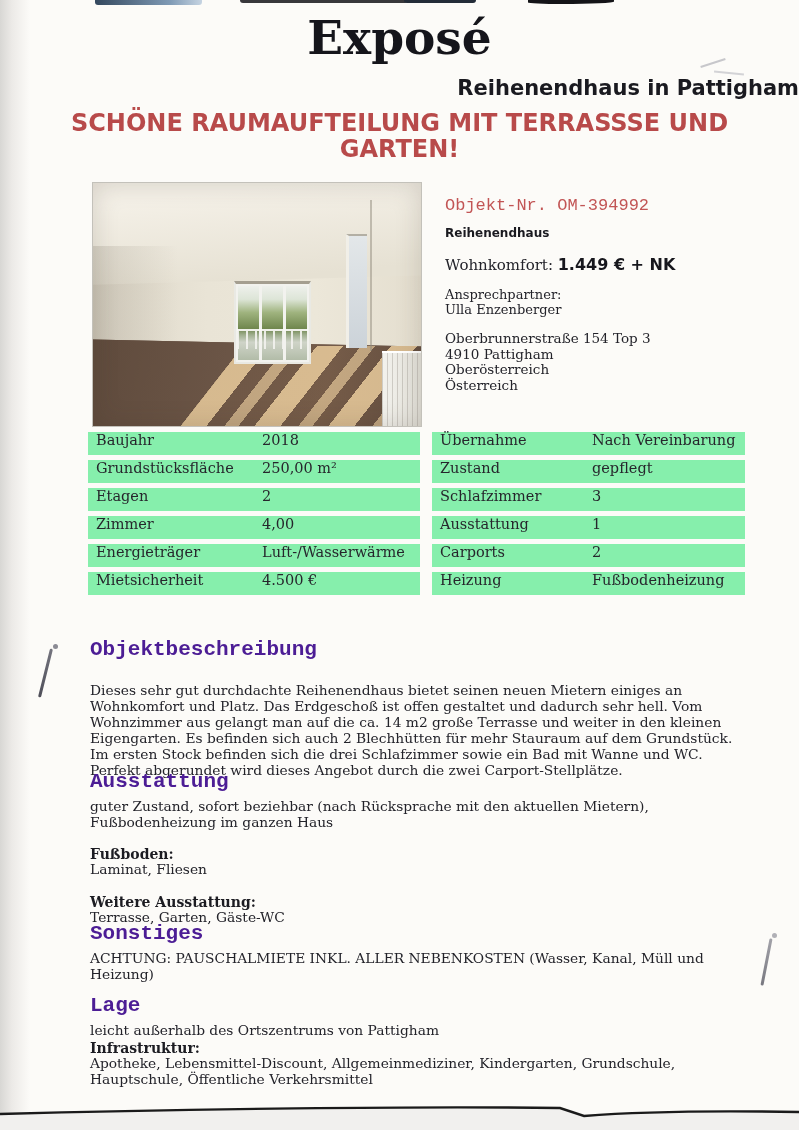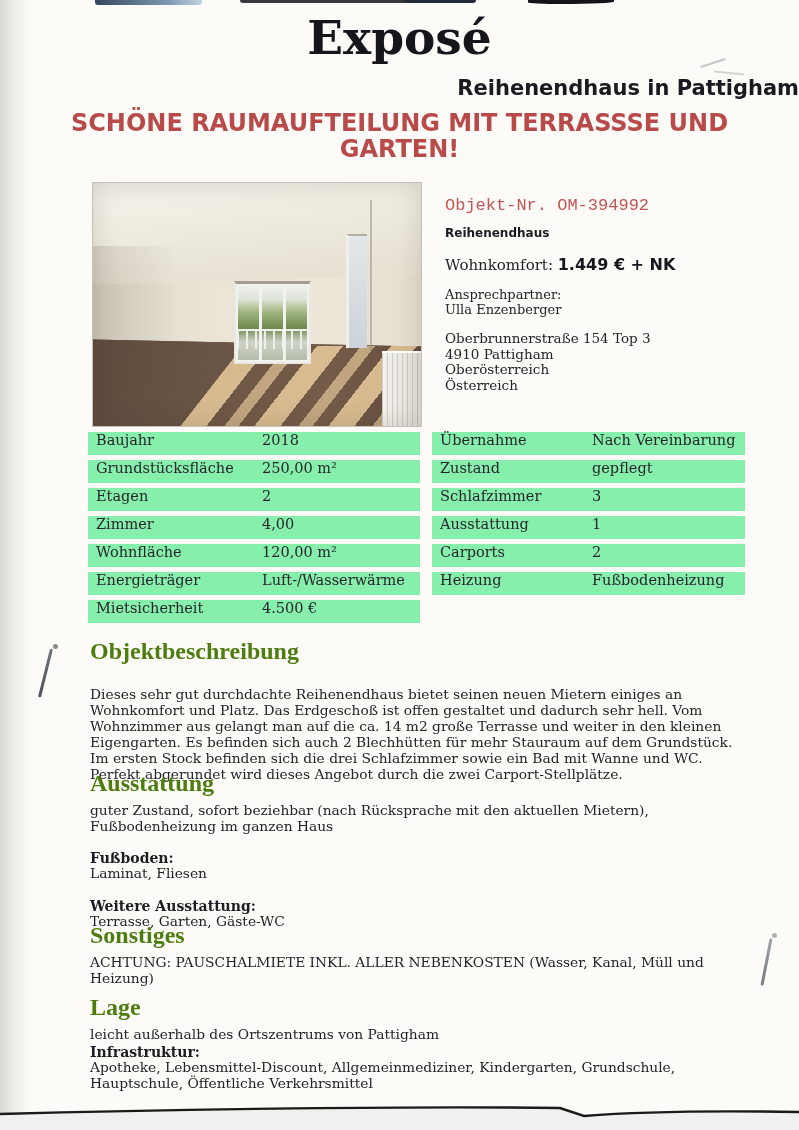--- a/index.html
+++ b/index.html
@@ -71,21 +71,21 @@
   
   .facts-left{left:88px;top:432px;width:332px;}
   .facts-right{left:432px;top:432px;width:313px;}
   .frow{display:flex;height:23px;background:#86efac;margin-bottom:5px;
     font-size:14.5px;color:#26262c;}
   .frow .fl{width:166px;padding-left:8px;flex:none;}
   .facts-right .frow .fl{width:152px;}
   .frow .fv{flex:1;}
 
   
-  .sec-h{font-family:Liberation Serif, serif;font-weight:700;font-size:24px;color:#4d7c0f;}
+  .sec-h{font-family:Liberation Mono, monospace;font-weight:700;font-size:21px;color:#4c1d95;}
   .prose{font-size:13.8px;line-height:15.9px;white-space:pre-line;color:#23232a;}
   .sub-l{font-weight:700;font-size:14px;color:#1c1c22;}
   .sec{left:90px;width:662px;}
 </style>
 </head>
 <body>
 
 <div class="scan">
 
   <div class="abs edge-left"></div>
@@ -157,24 +157,20 @@
     </div>
     <div class="frow">
       <span class="fl">Etagen</span>
       <span class="fv">2</span>
     </div>
     <div class="frow">
       <span class="fl">Zimmer</span>
       <span class="fv">4,00</span>
     </div>
     <div class="frow">
-      <span class="fl">Wohnfläche</span>
-      <span class="fv">120,00 m²</span>
-    </div>
-    <div class="frow">
       <span class="fl">Energieträger</span>
       <span class="fv">Luft-/Wasserwärme</span>
     </div>
     <div class="frow">
       <span class="fl">Mietsicherheit</span>
       <span class="fv">4.500 €</span>
     </div>
   </div>
 
   <div class="abs facts-right">

